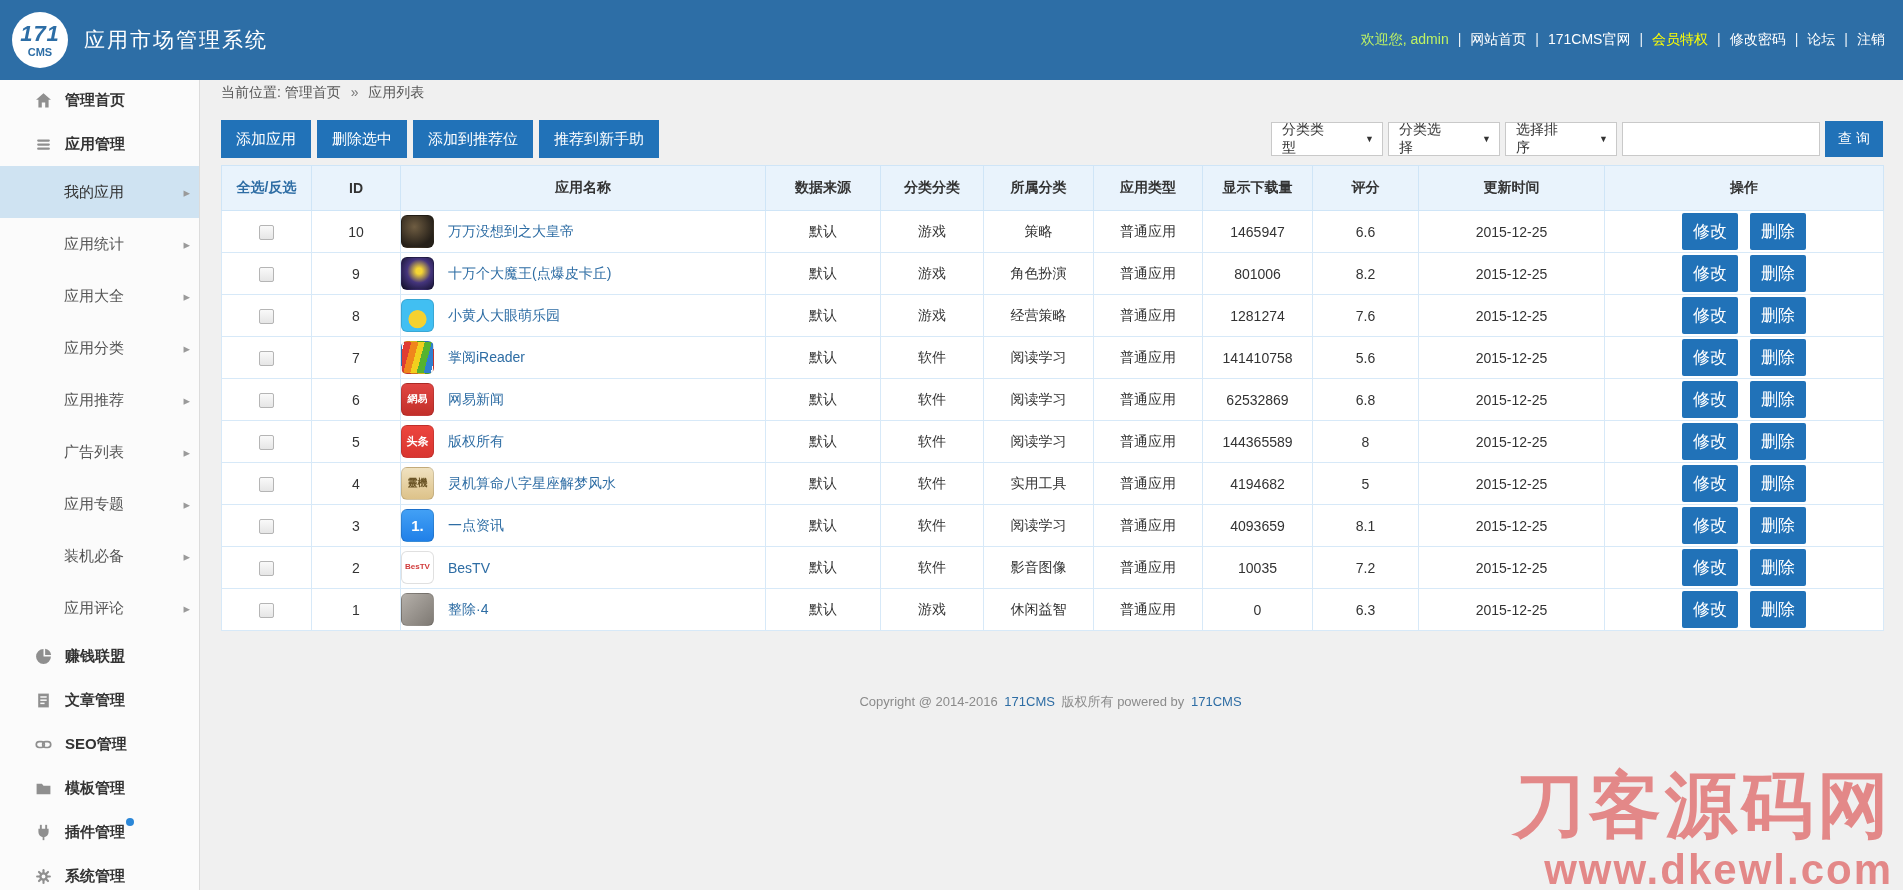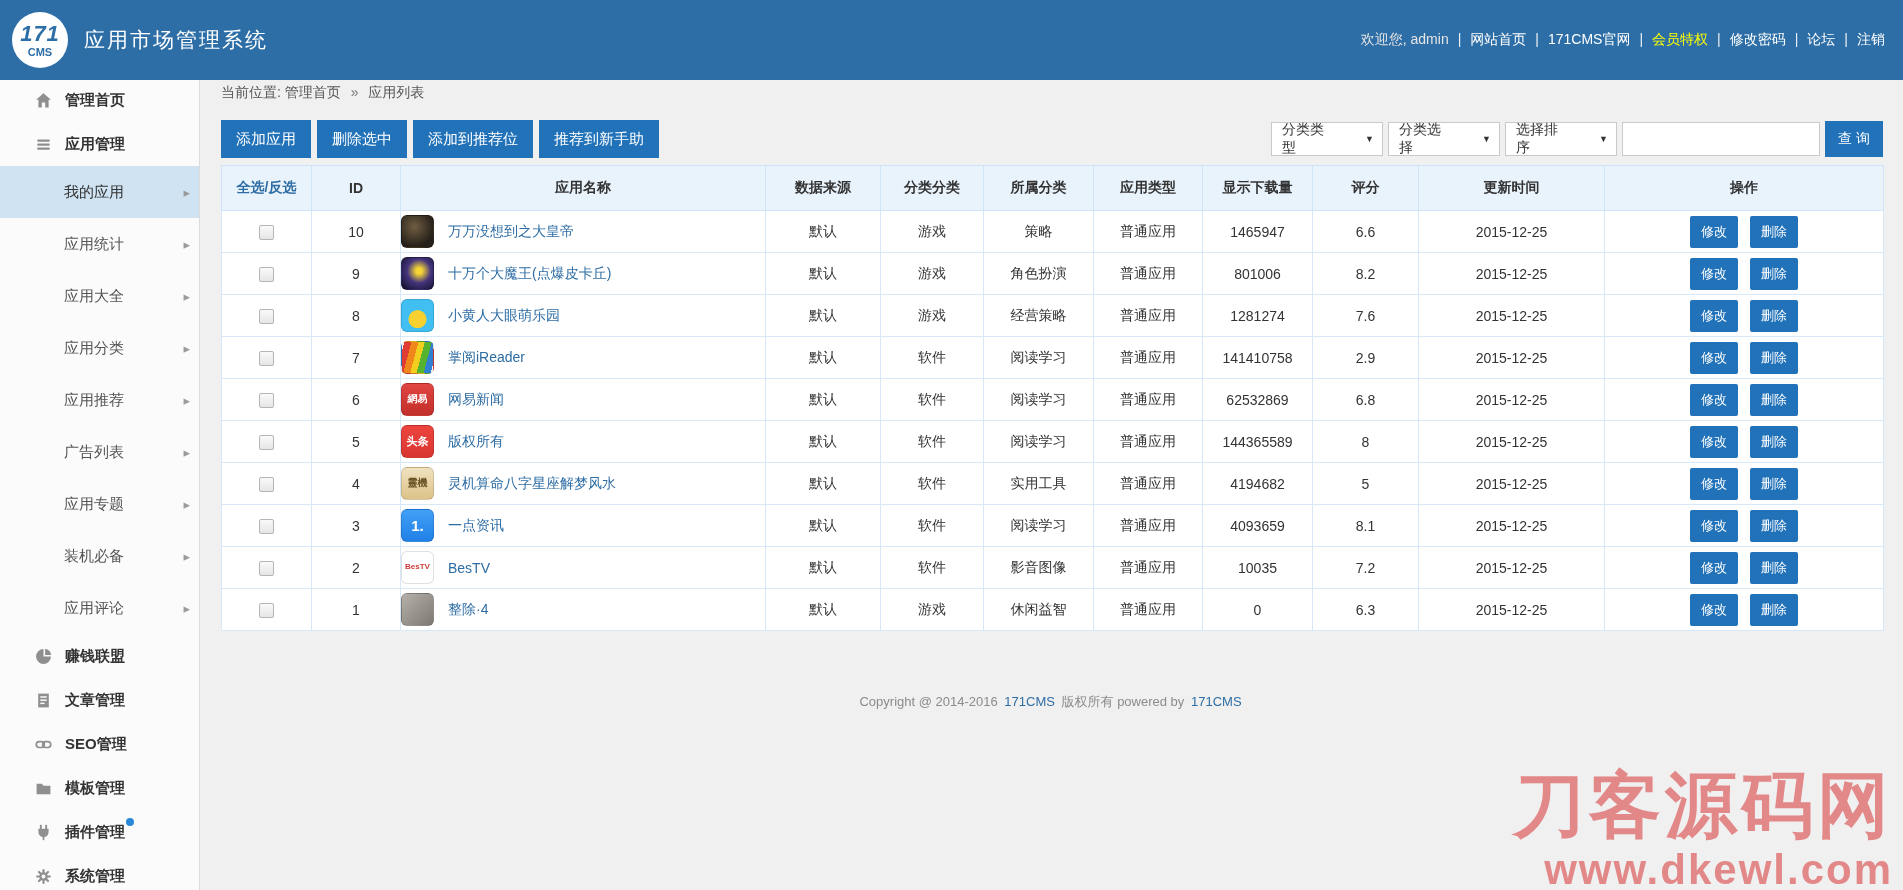--- a/index.html
+++ b/index.html
@@ -9,21 +9,21 @@
     display:flex;align-items:center;z-index:5;}
   .logo{width:56px;height:56px;margin-left:12px;background:#fff;border-radius:50%;
     display:flex;flex-direction:column;align-items:center;justify-content:center;line-height:1;}
   .logo .l1{color:#2d6ea6;font-weight:bold;font-size:22px;font-style:italic;letter-spacing:1px;}
   .logo .l2{color:#2d6ea6;font-weight:bold;font-size:11px;margin-top:2px;}
   .app-title{color:#fff;font-size:21px;margin-left:16px;letter-spacing:2px;}
   .topbar-right{margin-left:auto;margin-right:18px;color:#fff;font-size:14px;display:flex;align-items:center;}
   .topbar-right .sep{margin:0 9px;color:rgba(255,255,255,.9);}
   .top-link{color:#fff;text-decoration:none;}
   .top-link.hl{color:#ffff00;}
-  .welcome{color:#e5e5e5;margin-left:44px;}
+  .welcome{color:#bef264;margin-left:44px;}
   
   .sidebar{position:absolute;left:0;top:66px;bottom:0;width:200px;background:#fbfbfb;
     border-right:1px solid #dcdcdc;padding-top:12px;box-sizing:border-box;}
   .sb-item{display:flex;align-items:center;cursor:pointer;position:relative;}
   .sb-item.top{height:44px;padding-left:34px;}
   .sb-item.top .sb-label{font-size:15px;font-weight:bold;color:#333;margin-left:13px;position:relative;}
   .sb-icon{width:18px;height:18px;display:inline-flex;align-items:center;justify-content:center;}
   .sb-item.sub{height:52px;padding-left:64px;}
   .sb-item.sub .sb-label{font-size:15px;color:#555;}
   .sb-arrow{position:absolute;right:9px;color:#9a9a9a;font-size:13px;}
@@ -55,21 +55,21 @@
   table.apps td{border:1px solid #d7e9f8;height:41px;text-align:center;font-size:14px;color:#333;
     background:#fff;padding:0;}
   td.c-name{text-align:left;padding-left:18px;}
   .name-wrap{display:flex;align-items:center;gap:14px;}
   .app-icon{width:33px;height:33px;border-radius:6px;flex:0 0 33px;display:inline-flex;
     align-items:center;justify-content:center;font-weight:bold;border:1px solid rgba(0,0,0,.12);
     box-sizing:border-box;overflow:hidden;line-height:1.05;text-align:center;}
   .app-link{color:#2e6da4;text-decoration:none;font-size:14px;}
   .row-cb{appearance:none;-webkit-appearance:none;width:15px;height:15px;border:1px solid #b5b5b5;
     border-radius:2px;background:linear-gradient(#f9f9f9,#e6e6e6);cursor:pointer;vertical-align:middle;margin:0;}
-  .act-btn{background:#2172b8;color:#fff;border:none;font-size:13px;padding:7px 11px;margin:0 4px;
+  .act-btn{background:#2172b8;color:#fff;border:none;font-size:17px;padding:7px 11px;margin:0 4px;
     cursor:pointer;border-radius:2px;font-family:Liberation Mono, monospace;}
   
   .footer{margin-top:62px;text-align:center;font-size:13px;color:#8b8b8b;}
   .footer a{color:#2e6da4;text-decoration:none;margin:8px 3px;}
   .watermark{position:absolute;right:10px;top:768px;text-align:right;pointer-events:none;
     color:#e06c6c;opacity:.78;font-weight:bold;line-height:1.05;}
   .watermark .w1{font-size:72px;letter-spacing:4px;}
   .watermark .w2{font-size:42px;letter-spacing:2px;margin-top:4px;}
 </style>
 </head>
@@ -352,21 +352,21 @@
       <span class="name-wrap">
         <span class="app-icon" style="background: linear-gradient(105deg, rgb(255, 255, 255) 6%, rgb(224, 60, 52) 6%, rgb(224, 60, 52) 24%, rgb(240, 134, 28) 24%, rgb(240, 134, 28) 42%, rgb(242, 207, 30) 42%, rgb(242, 207, 30) 58%, rgb(85, 179, 47) 58%, rgb(85, 179, 47) 76%, rgb(47, 128, 208) 76%, rgb(47, 128, 208) 94%, rgb(255, 255, 255) 94%); color: rgb(255, 255, 255); font-size: 9px;"></span>
         <a href="#" class="app-link">掌阅iReader</a>
       </span>
     </td>
     <td>默认</td>
     <td>软件</td>
     <td>阅读学习</td>
     <td>普通应用</td>
     <td>141410758</td>
-    <td>2.9</td>
+    <td>5.6</td>
     <td>2015-12-25</td>
     <td>
       <button class="act-btn">修改</button>
       <button class="act-btn">删除</button>
     </td>
   </tr>
 
   <tr>
     <td><input type="checkbox" class="row-cb" style=""></td>
     <td>6</td>

